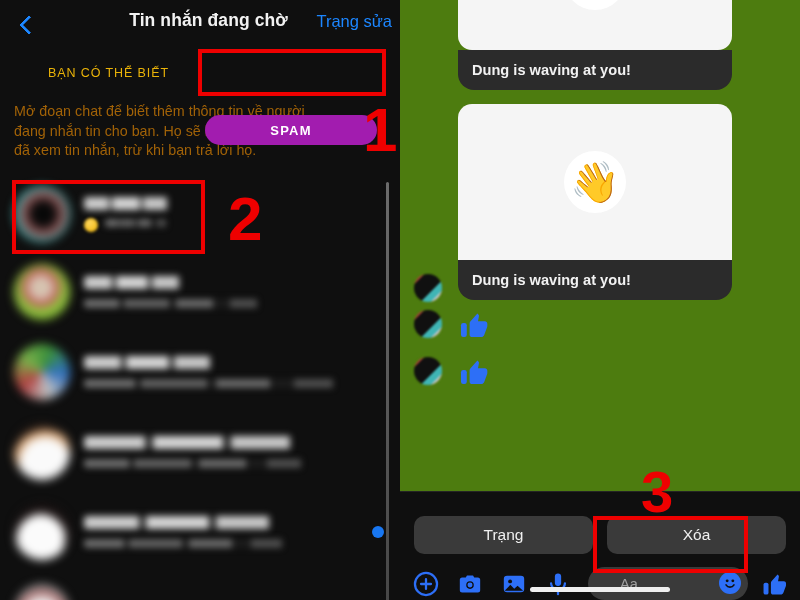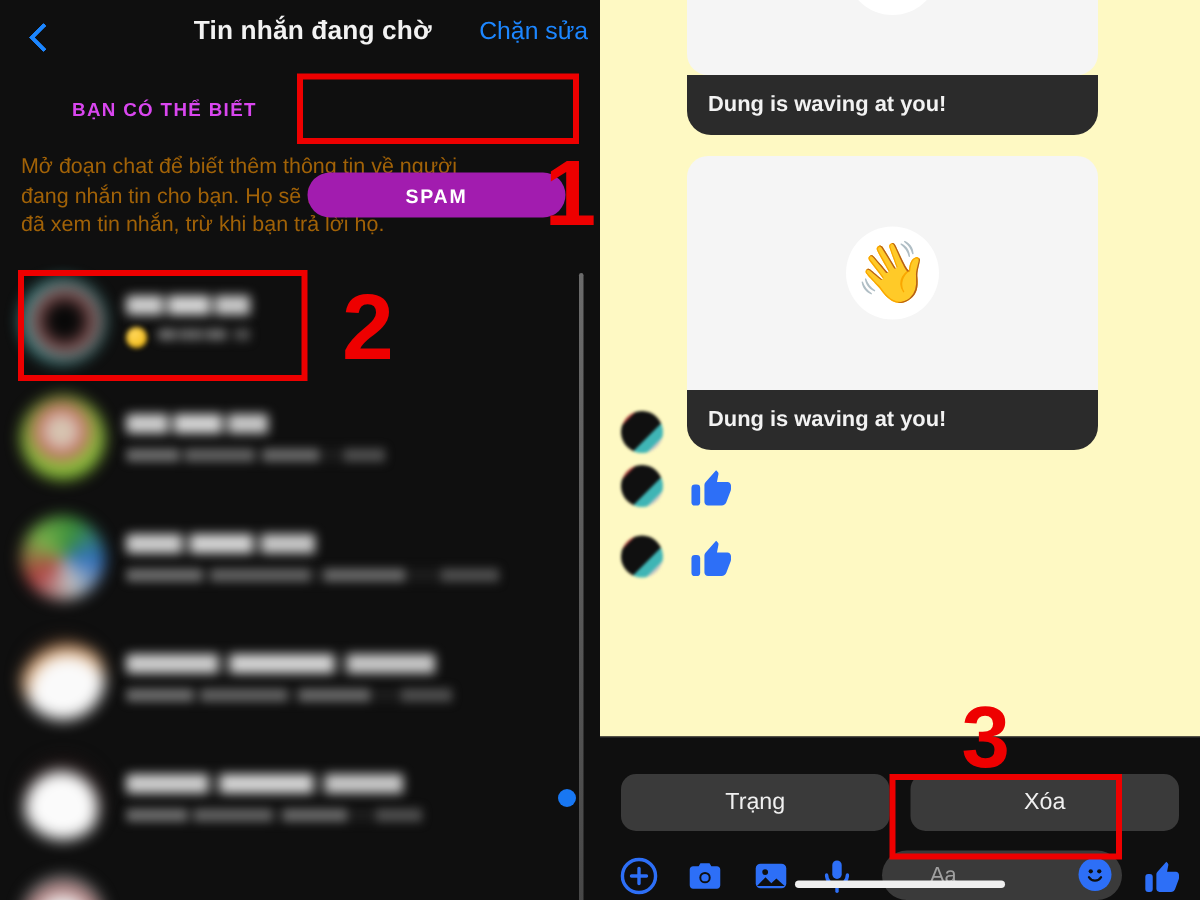--- a/index.html
+++ b/index.html
@@ -14,21 +14,21 @@
   .nav-bar{position:relative;height:48px;display:flex;align-items:center;background:#0f0f0f;}
   .back-btn{position:absolute;left:12px;top:10px;width:30px;height:30px;
             display:flex;align-items:center;justify-content:center;cursor:pointer;}
   .chev{width:11px;height:11px;border-left:3px solid #1c86ff;border-bottom:3px solid #1c86ff;
         transform:rotate(45deg);margin-left:4px;border-radius:1px;}
   .nav-title{position:absolute;left:17px;right:0;top:10px;text-align:center;color:#f2f2f2;
              font-size:17.5px;font-weight:700;letter-spacing:.1px;}
   .nav-edit{position:absolute;right:8px;top:12px;color:#1c86ff;font-size:16.5px;font-weight:400;cursor:pointer;}
 
   .seg-row{position:relative;height:50px;display:flex;align-items:center;padding:0 14px;}
-  .seg-left{color:#d946ef;font-size:12.5px;font-weight:700;letter-spacing:.9px;
+  .seg-left{color:#eab308;font-size:12.5px;font-weight:400;letter-spacing:.9px;
             flex:0 0 auto;margin-left:34px;}
   .seg-pill{position:absolute;left:205px;top:75px;width:172px;height:30px;border-radius:16px;
             background:#a21caf;display:flex;align-items:center;justify-content:center;cursor:pointer;margin-top:40px;}
   .seg-pill span{color:#fff;font-size:13px;font-weight:700;letter-spacing:1.2px;}
 
   .desc{padding:4px 14px 0 14px;color:#a16207;font-size:14.3px;line-height:19.5px;
         width:340px;box-sizing:border-box;}
 
   .list{position:absolute;left:0;top:176px;right:0;bottom:0;overflow:hidden;}
   .row{position:relative;height:80px;display:flex;align-items:center;padding:0 14px;box-sizing:border-box;}
@@ -39,21 +39,21 @@
          background:linear-gradient(90deg,#cfcfcf 0 22%,#2a2a2a 22% 25%,#d6d6d6 25% 50%,#242424 50% 53%,#c9c9c9 53% 74%,transparent 74%);}
   .rsub{height:9px;margin-top:10px;border-radius:3px;filter:blur(3.2px);
         background:linear-gradient(90deg,#6a6a6a 0 17%,#202020 17% 19%,#5f5f5f 19% 41%,#1e1e1e 41% 44%,#666 44% 62%,#1c1c1c 62% 70%,#4d4d4d 70% 83%,transparent 83%);}
   .dot-unread{position:absolute;right:16px;top:34px;width:12px;height:12px;border-radius:50%;background:#1877f2;}
   .badge-emoji{position:absolute;left:0;top:0;width:13px;height:13px;border-radius:50%;
                background:radial-gradient(circle at 40% 35%,#ffd75e,#f0b400);filter:blur(1.6px);}
   .scrollbar{position:absolute;right:11px;top:6px;width:3px;height:420px;border-radius:2px;
              background:linear-gradient(180deg,#8a8a8a,#5a5a5a);opacity:.75;}
 
   
-  .panel-right{position:relative;width:400px;height:600px;background:#fef9c3;overflow:hidden;}
+  .panel-right{position:relative;width:400px;height:600px;background:#4d7c0f;overflow:hidden;}
   .thread{position:absolute;left:0;right:0;top:0;bottom:196px;overflow:hidden;}
 
   .wave-card{position:relative;width:274px;margin-left:58px;background:#f5f5f5;
              border-radius:14px;overflow:hidden;}
   .wave-card.first{margin-top:-52px;height:102px;border-radius:0 0 14px 14px;}
   .wave-inner{height:100%;display:flex;align-items:center;justify-content:center;}
   .wave-emoji{width:62px;height:62px;border-radius:50%;background:#fff;
               display:flex;align-items:center;justify-content:center;font-size:40px;line-height:1;}
   .msg-bubble{position:relative;width:274px;margin-left:58px;background:#2b2b2b;
               border-radius:0 0 16px 16px;padding:11px 14px;box-sizing:border-box;}
@@ -103,21 +103,21 @@
 
 <div class="screen">
 
   <div class="panel-left">
 
     <div class="nav-bar">
       <div class="back-btn">
         <div class="chev"></div>
       </div>
       <div class="nav-title">Tin nhắn đang chờ</div>
-      <div class="nav-edit">Chặn sửa</div>
+      <div class="nav-edit">Trạng sửa</div>
     </div>
 
     <div class="seg-row">
       <div class="seg-left">BẠN CÓ THỂ BIẾT</div>
     </div>
     <div class="seg-pill">
       <span>SPAM</span>
     </div>
 
     <div class="desc">Mở đoạn chat để biết thêm thông tin về người đang nhắn tin cho bạn. Họ sẽ không biết là bạn đã xem tin nhắn, trừ khi bạn trả lời họ.</div>

